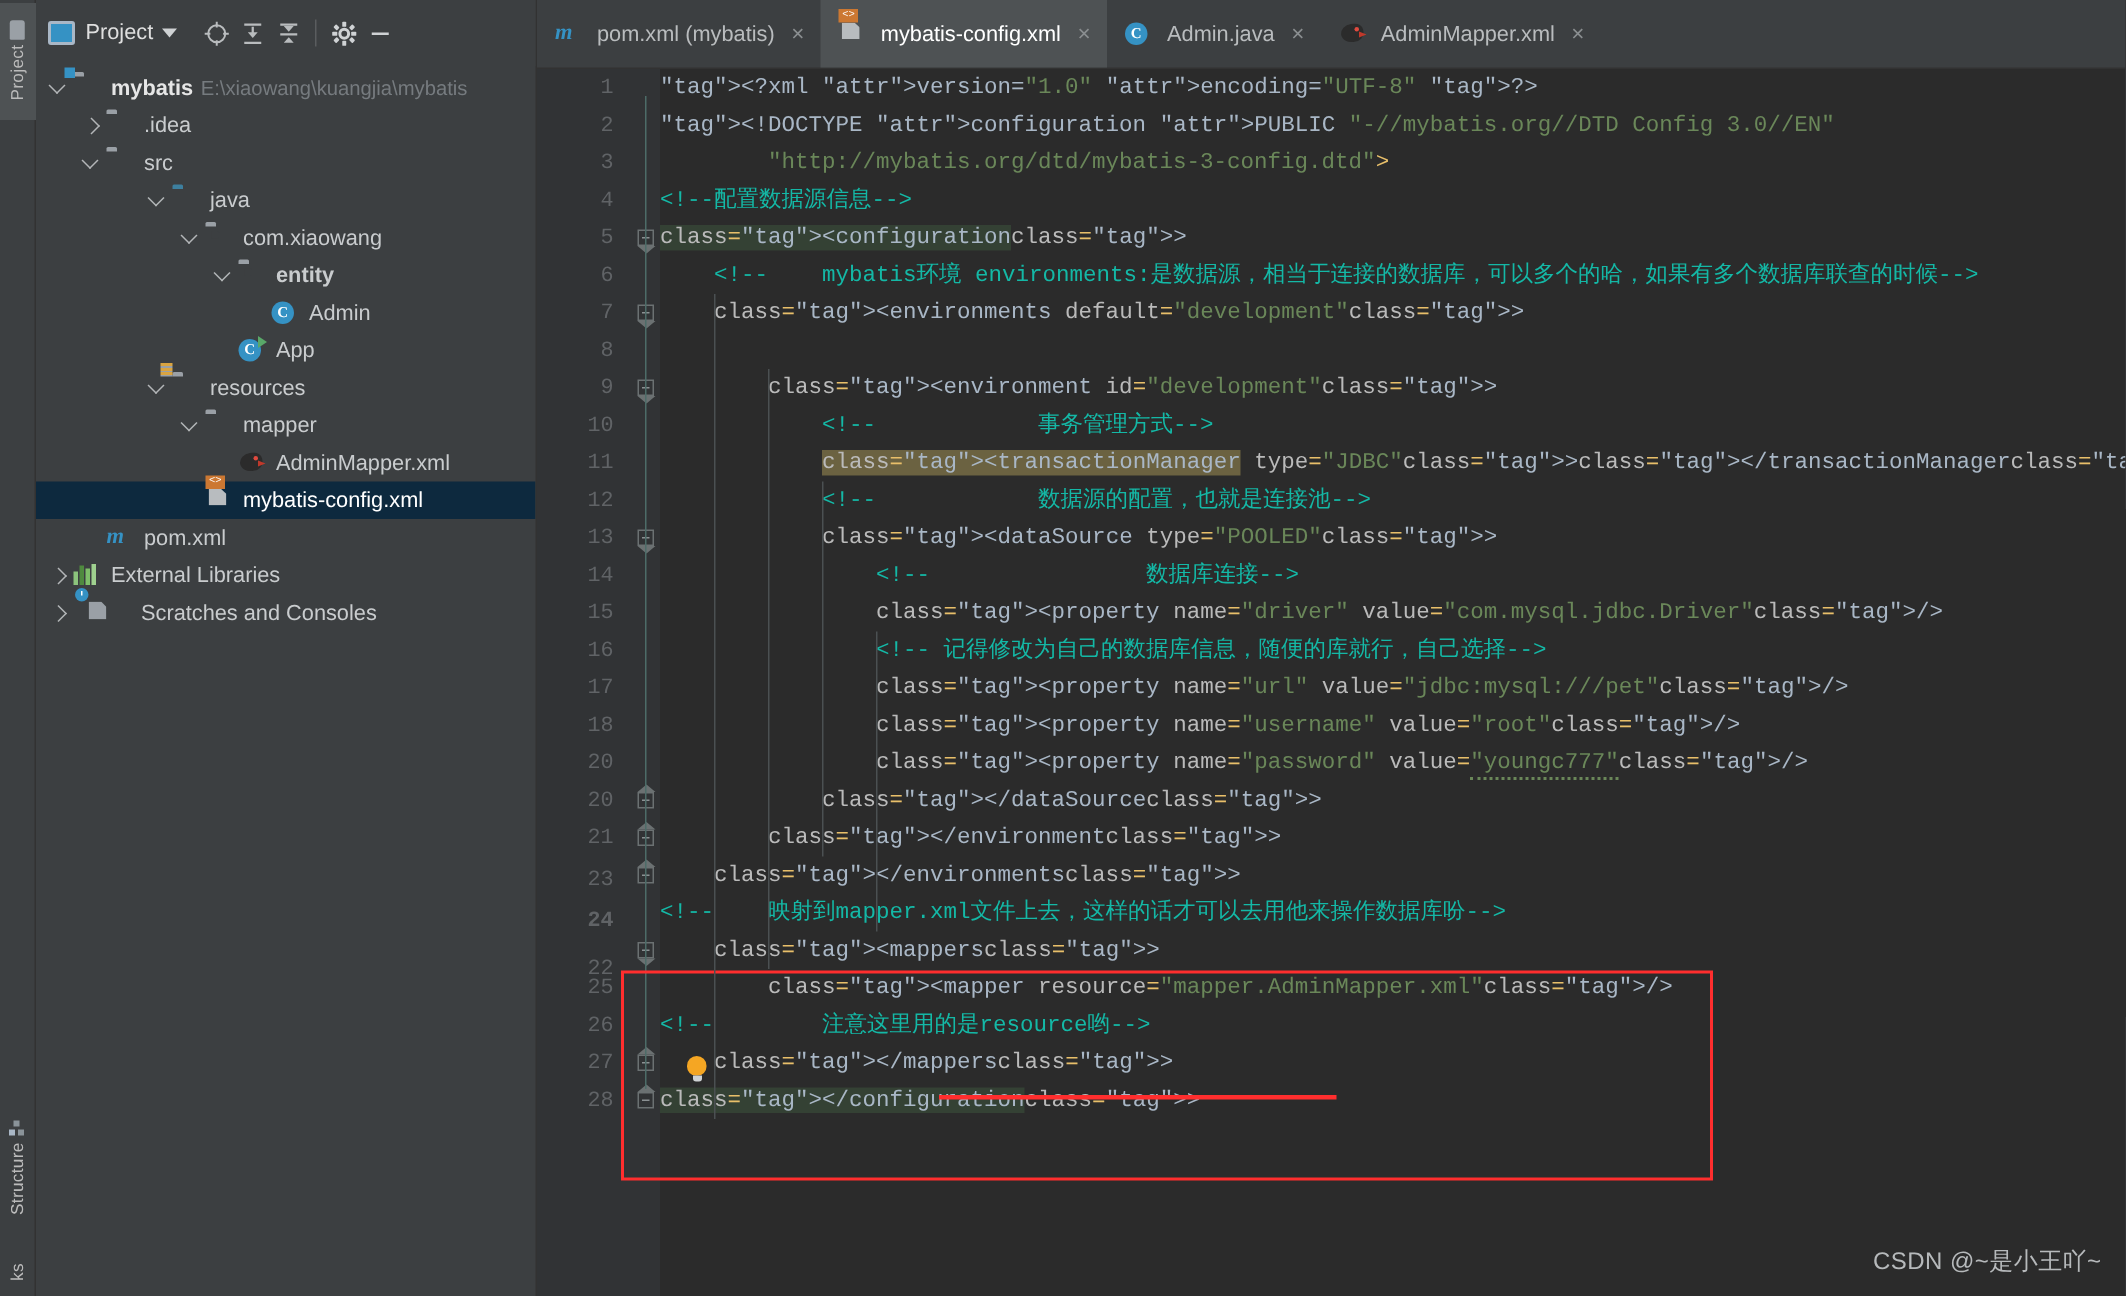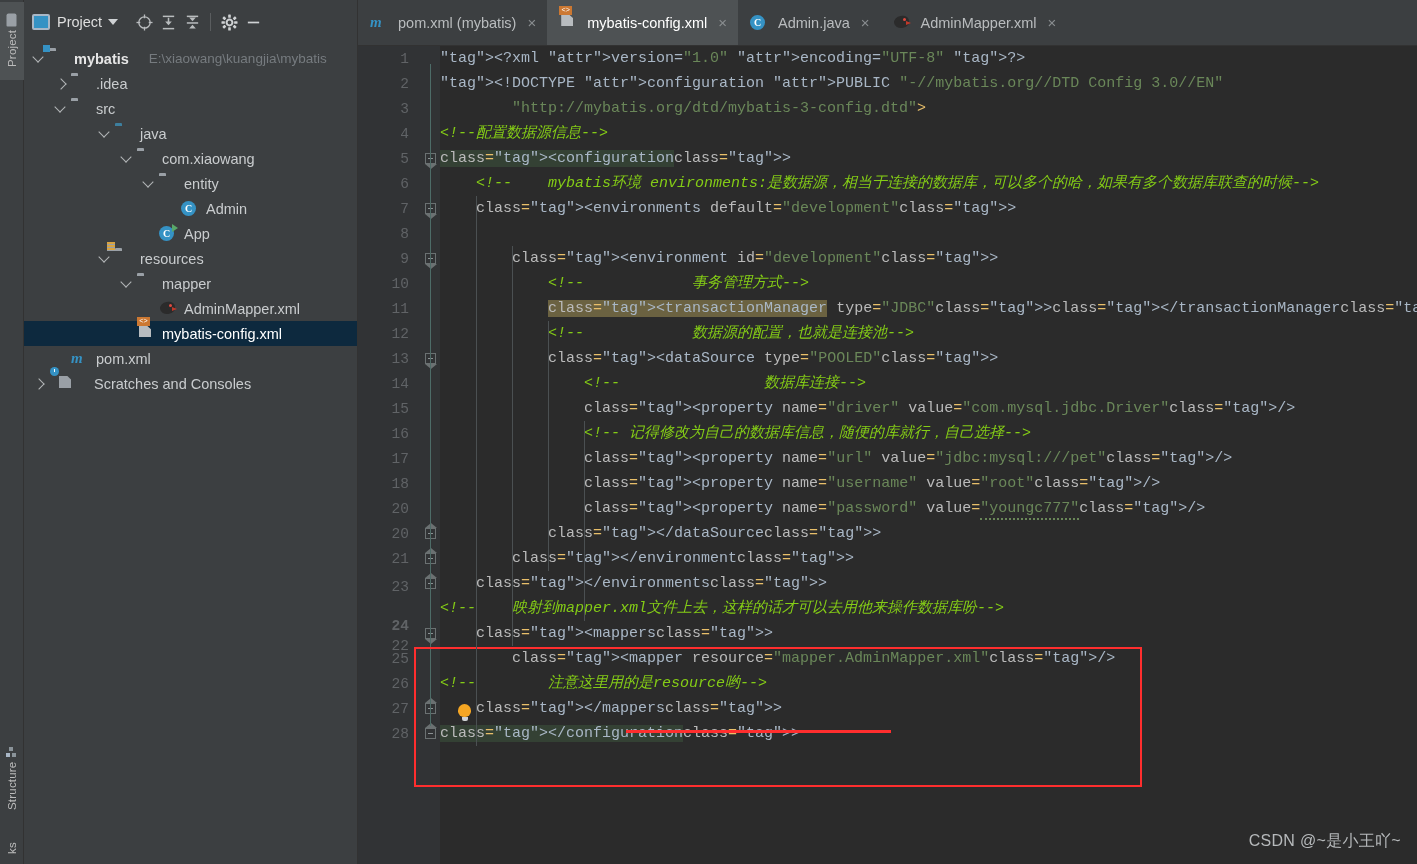--- a/index.html
+++ b/index.html
@@ -76,21 +76,21 @@
   }
   .twisty.collapsed::before, .twisty.expanded::before {
     content: ""; position: absolute; left: 3px; top: 3px;
     width: 7px; height: 7px; border-right: 1.6px solid #b3b6b8; border-bottom: 1.6px solid #b3b6b8;
   }
   .twisty.collapsed::before { transform: rotate(-45deg); }
   .twisty.expanded::before { transform: rotate(45deg); left: 2px; top: 1px; }
   .nico { width: 19px; height: 17px; flex: none; margin-right: 6px; position: relative; }
   .label { color: #c9ccce; }
   .label.bold { font-weight: bold; color: #e6e6e6; }
-  .path { color: #767b7f; font-size: 13.5px; margin-left: 20px; }
+  .path { color: #767b7f; font-size: 13.5px; margin-left: 5px; }
 
   
   .ic-folder { width:17px; height:14px; background:#9aa0a6; border-radius:1px 2px 2px 2px; position:relative; top:1px;}
   .ic-folder::before { content:""; position:absolute; left:0; top:-3px; width:7px; height:3px; background:#9aa0a6; border-radius:1px 1px 0 0;}
   .ic-folder.blue { background:#3d7f9e; }
   .ic-folder.blue::before { background:#3d7f9e; }
   .ic-folder .badge { position:absolute; right:-1px; bottom:-1px; width:7px; height:7px; background:#3592c4; }
   .ic-folder .dot { position:absolute; left:4px; top:3px; width:5px; height:5px; background:#3c3f41; border-radius:1px; }
   .ic-folder .lines { position:absolute; right:0px; bottom:0px; width:8px; height:9px; background:
      repeating-linear-gradient(#d9a441 0 2px, #9aa0a6 2px 3px); }
@@ -159,21 +159,21 @@
     font-family: "Liberation Mono", monospace; font-size: 15px; line-height: 25px;
     white-space: pre; color: #a9b7c6;
   }
   .cl { position: absolute; left: 0; height: 25px; white-space: pre; }
   .ind { display:inline-block; }
 
   
   .tag   { color: #e8bf6a; }
   .attr  { color: #bababa; }
   .str   { color: #6a8759; }
-  .cmt   { color: #84cc16; font-style: italic; }
+  .cmt   { color: #14b8a6; }
   .hl-tag { background: #344134; }
   .hl-line { background: #6b6241; }
   .spell { border-bottom: 2px dotted #6a8759; padding-bottom: 1px; }
 
   
   .foldm {
     position: absolute; left: 7px; width: 11px; height: 11px;
     border: 1px solid #6b7172; background: #313335;
   }
   .foldm::after {
@@ -313,21 +313,21 @@
         <div class="node" style="padding-left: 74px;">
           <span class="twisty expanded"></span>
           <span class="nico"><span class="ic-folder blue"></span></span>
           <span class="label">java</span>
         </div>
         <div class="node" style="padding-left: 96px;">
           <span class="twisty expanded"></span>
           <span class="nico"><span class="ic-folder"><span class="dot"></span></span></span>
           <span class="label">com.xiaowang</span>
         </div>
-        <div class="node" style="padding-left: 118px;">
+        <div class="node" style="padding-left: 118px; font-weight: bold;">
           <span class="twisty expanded"></span>
           <span class="nico"><span class="ic-folder"><span class="dot"></span></span></span>
           <span class="label">entity</span>
         </div>
         <div class="node" style="padding-left: 140px;">
           <span class="twisty "></span>
           <span class="nico">
             <span class="ic-class">C</span>
           </span>
           <span class="label">Admin</span>
@@ -356,20 +356,32 @@
         </div>
         <div class="node selected" style="padding-left: 96px;">
           <span class="twisty "></span>
           <span class="nico"><span class="ic-xml"><span class="sheet"></span><span class="tagbox">&lt;&gt;</span></span></span>
           <span class="label">mybatis-config.xml</span>
         </div>
         <div class="node" style="padding-left: 30px;">
           <span class="twisty "></span>
           <span class="nico"><span class="ic-maven">m</span></span>
           <span class="label">pom.xml</span>
+        </div>
+        <div class="node" style="padding-left: 8px;">
+          <span class="twisty collapsed"></span>
+          <span class="nico">
+            <span class="ic-libs">
+              <i></i>
+              <i></i>
+              <i></i>
+              <i></i>
+            </span>
+          </span>
+          <span class="label">External Libraries</span>
         </div>
         <div class="node" style="padding-left: 8px; gap: 10px;">
           <span class="twisty collapsed"></span>
           <span class="nico"><span class="ic-scratch"><span class="pg"></span><span class="clk"></span></span></span>
           <span class="label">Scratches and Consoles</span>
         </div>
       </div>
   </div>
 
   <div class="editor-area">
@@ -416,21 +428,21 @@
           <div class="lnum" style="top: 326px;">14</div>
           <div class="lnum" style="top: 351px;">15</div>
           <div class="lnum" style="top: 376px;">16</div>
           <div class="lnum" style="top: 401px;">17</div>
           <div class="lnum" style="top: 426px;">18</div>
           <div class="lnum" style="top: 451px;">20</div>
           <div class="lnum" style="top: 476px;">20</div>
           <div class="lnum" style="top: 501px;">21</div>
           <div class="lnum" style="top: 548px; margin-top: 40px;">22</div>
           <div class="lnum" style="top: 529px;">23</div>
-          <div class="lnum" style="top: 568px; font-weight: bold;">24</div>
+          <div class="lnum" style="top: 556px; font-weight: bold;">24</div>
           <div class="lnum" style="top: 601px;">25</div>
           <div class="lnum" style="top: 626px;">26</div>
           <div class="lnum" style="top: 651px;">27</div>
           <div class="lnum" style="top: 676px;">28</div>
         </div>
       <div class="fold-col" id="foldcol">
           <div class="foldm down" style="top: 107px;"></div>
           <div class="foldm down" style="top: 157px;"></div>
           <div class="foldm down" style="top: 207px;"></div>
           <div class="foldm down" style="top: 307px;"></div>

